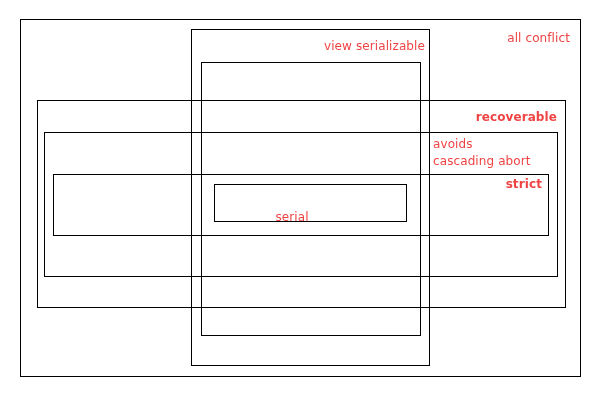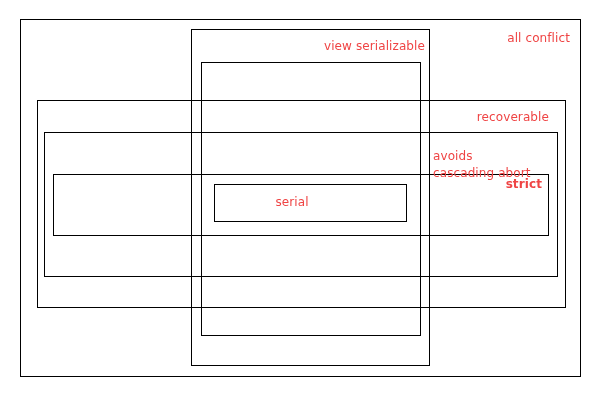--- a/index.html
+++ b/index.html
@@ -40,24 +40,24 @@
   #box-conflict-serializable  { left: 201px; top: 62px;  width: 220px; height: 274px; }
   #box-recoverable            { left: 37px;  top: 100px; width: 529px; height: 208px; }
   #box-avoids-cascading-abort { left: 44px;  top: 132px; width: 514px; height: 145px; }
   #box-strict                 { left: 53px;  top: 174px; width: 496px; height:  62px; }
   #box-serial                 { left: 214px; top: 184px; width: 193px; height:  38px; }
 
   
   #label-all-schedules          { left: 400px; top: 30px;  width: 170px; }
   #label-view-serializable      { left: 250px; top: 38px;  width: 175px; }
   #label-conflict-serializable  { left: 230px; top: 71px;  width: 183px; }
-  #label-recoverable            { left: 392px; top: 109px; width: 157px; }
-  #label-avoids-cascading-abort { left: 433px; top: 136px; width: 130px; margin-top: 12px; }
+  #label-recoverable            { left: 400px; top: 109px; width: 157px; font-weight: bold; }
+  #label-avoids-cascading-abort { left: 433px; top: 136px; width: 130px; }
   #label-strict                 { left: 430px; top: 176px; width: 112px; font-weight: bold; }
-  #label-serial                 { left: 214px; top: 194px; width: 156px; }
+  #label-serial                 { left: 214px; top: 209px; width: 156px; }
 </style>
 </head>
 <body>
 
 <div id="canvas">
 
   <div class="box" id="box-all-schedules"></div>
   <div class="box" id="box-view-serializable"></div>
   <div class="box" id="box-conflict-serializable"></div>
   <div class="box" id="box-recoverable"></div>

